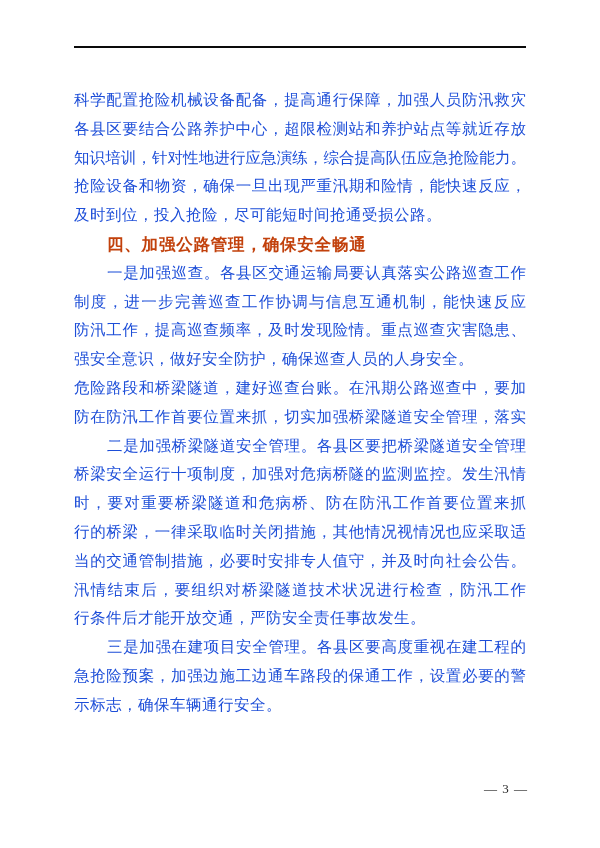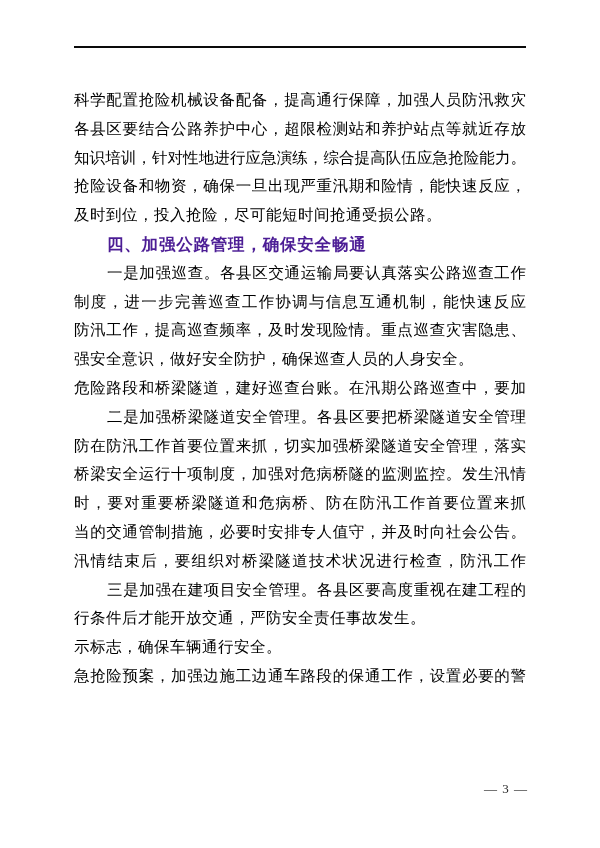--- a/index.html
+++ b/index.html
@@ -27,41 +27,41 @@
   .content {
     position: absolute;
     left: 74px;
     top: 86px;
     width: 452px;
   }
   .line {
     height: 28.8px;
     line-height: 28.8px;
     font-size: 15.5px;
-    color: #000000;
+    color: #1d4ed8;
     letter-spacing: 0.5px;
     white-space: nowrap;
     text-align: left;
   }
   .line.fill {
     white-space: normal;
     letter-spacing: 0;
     text-align: justify;
     text-align-last: justify;
     text-justify: inter-ideograph;
   }
   .line.indent {
     text-indent: 33px;
   }
   .line.heading {
     font-family: "Liberation Sans", "DejaVu Sans", sans-serif;
     font-weight: 700;
     font-size: 16.5px;
     letter-spacing: 0.8px;
-    color: #4c1d95;
+    color: #c2410c;
   }
   .page-number {
     position: absolute;
     top: 781px;
     right: 72px;
     font-size: 13px;
     letter-spacing: 1px;
     color: #222222;
     font-family: "Liberation Serif", "DejaVu Serif", serif;
   }
@@ -76,25 +76,26 @@
       <div class="line fill">各县区要结合公路养护中心，超限检测站和养护站点等就近存放</div>
       <div class="line fill">知识培训，针对性地进行应急演练，综合提高队伍应急抢险能力。</div>
       <div class="line fill">抢险设备和物资，确保一旦出现严重汛期和险情，能快速反应，</div>
       <div class="line">及时到位，投入抢险，尽可能短时间抢通受损公路。</div>
       <div class="line heading indent">四、加强公路管理，确保安全畅通</div>
       <div class="line fill indent">一是加强巡查。各县区交通运输局要认真落实公路巡查工作</div>
       <div class="line fill">制度，进一步完善巡查工作协调与信息互通机制，能快速反应</div>
       <div class="line fill">防汛工作，提高巡查频率，及时发现险情。重点巡查灾害隐患、</div>
       <div class="line">强安全意识，做好安全防护，确保巡查人员的人身安全。</div>
       <div class="line fill">危险路段和桥梁隧道，建好巡查台账。在汛期公路巡查中，要加</div>
+      <div class="line fill">防在防汛工作首要位置来抓，切实加强桥梁隧道安全管理，落实</div>
       <div class="line fill indent">二是加强桥梁隧道安全管理。各县区要把桥梁隧道安全管理</div>
-      <div class="line fill">防在防汛工作首要位置来抓，切实加强桥梁隧道安全管理，落实</div>
       <div class="line fill">桥梁安全运行十项制度，加强对危病桥隧的监测监控。发生汛情</div>
       <div class="line fill">时，要对重要桥梁隧道和危病桥、防在防汛工作首要位置来抓</div>
+      <div class="line fill">行的桥梁，一律采取临时关闭措施，其他情况视情况也应采取适</div>
       <div class="line fill">当的交通管制措施，必要时安排专人值守，并及时向社会公告。</div>
       <div class="line fill">汛情结束后，要组织对桥梁隧道技术状况进行检查，防汛工作</div>
+      <div class="line">行条件后才能开放交通，严防安全责任事故发生。</div>
       <div class="line fill indent">三是加强在建项目安全管理。各县区要高度重视在建工程的</div>
-      <div class="line">行条件后才能开放交通，严防安全责任事故发生。</div>
+      <div class="line fill">急抢险预案，加强边施工边通车路段的保通工作，设置必要的警</div>
       <div class="line">示标志，确保车辆通行安全。</div>
-      <div class="line fill">急抢险预案，加强边施工边通车路段的保通工作，设置必要的警</div>
     </div>
   <div class="page-number">— 3 —</div>
 </div>
 
 </body></html>

